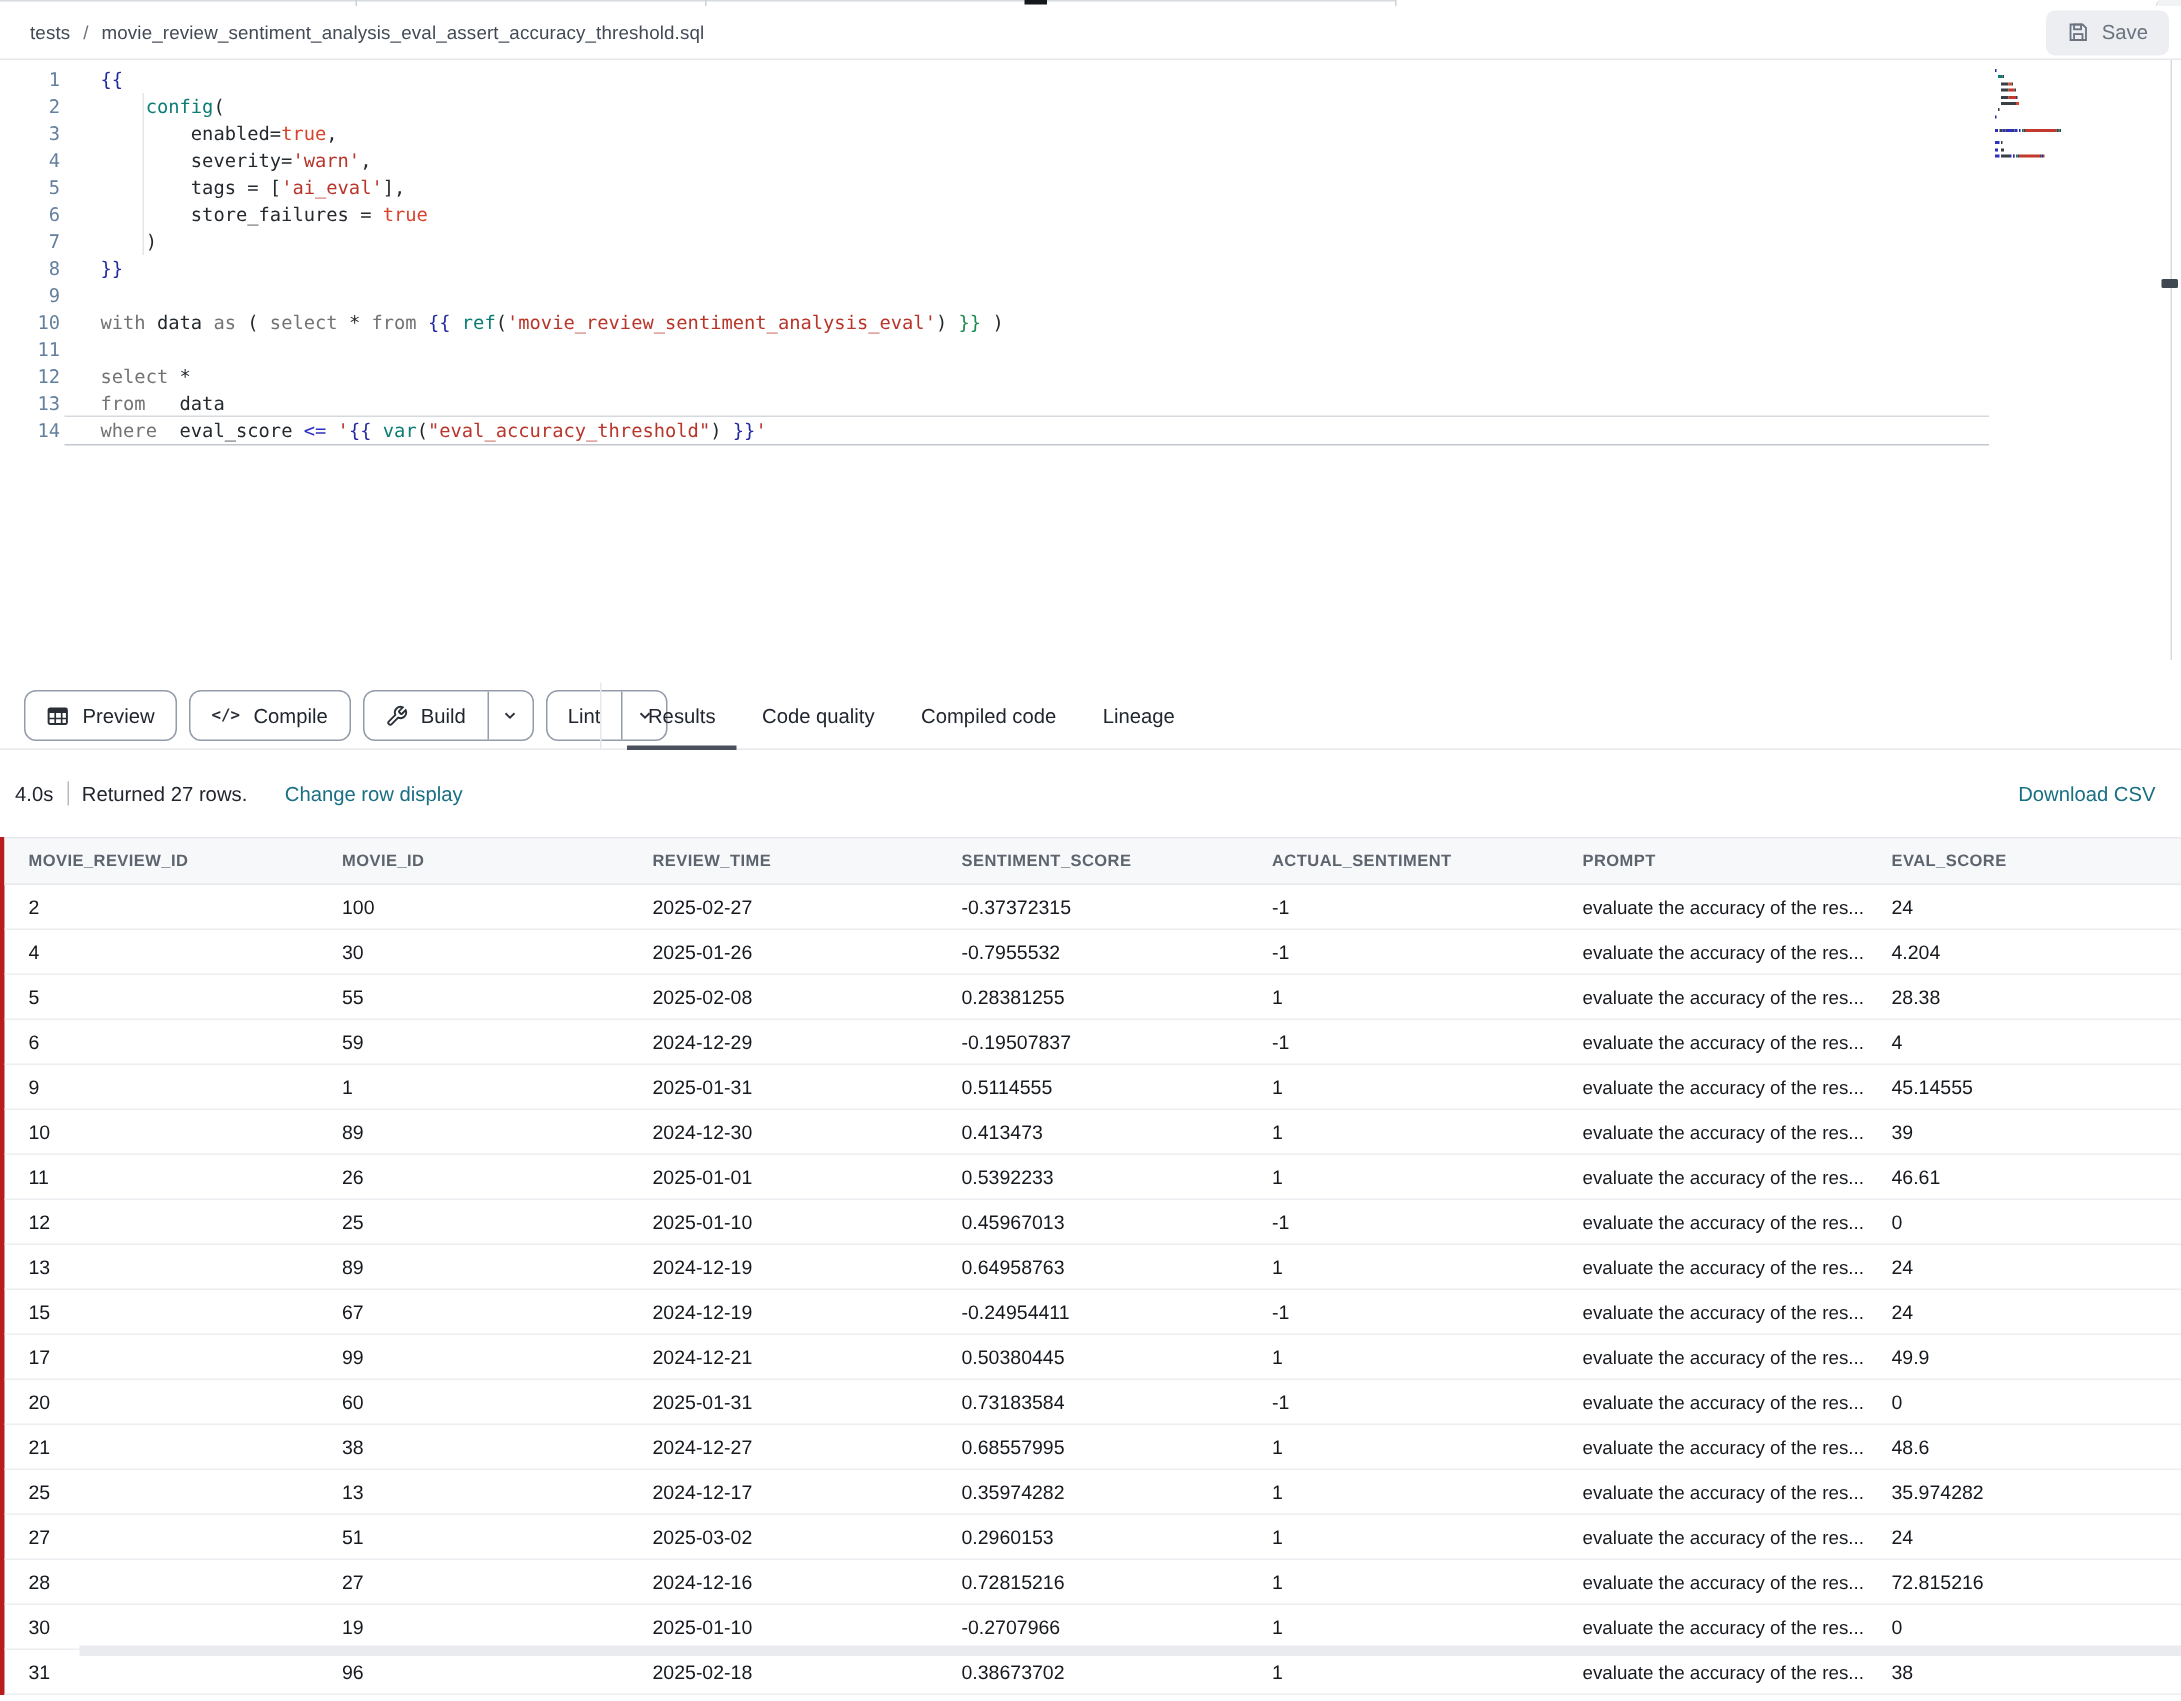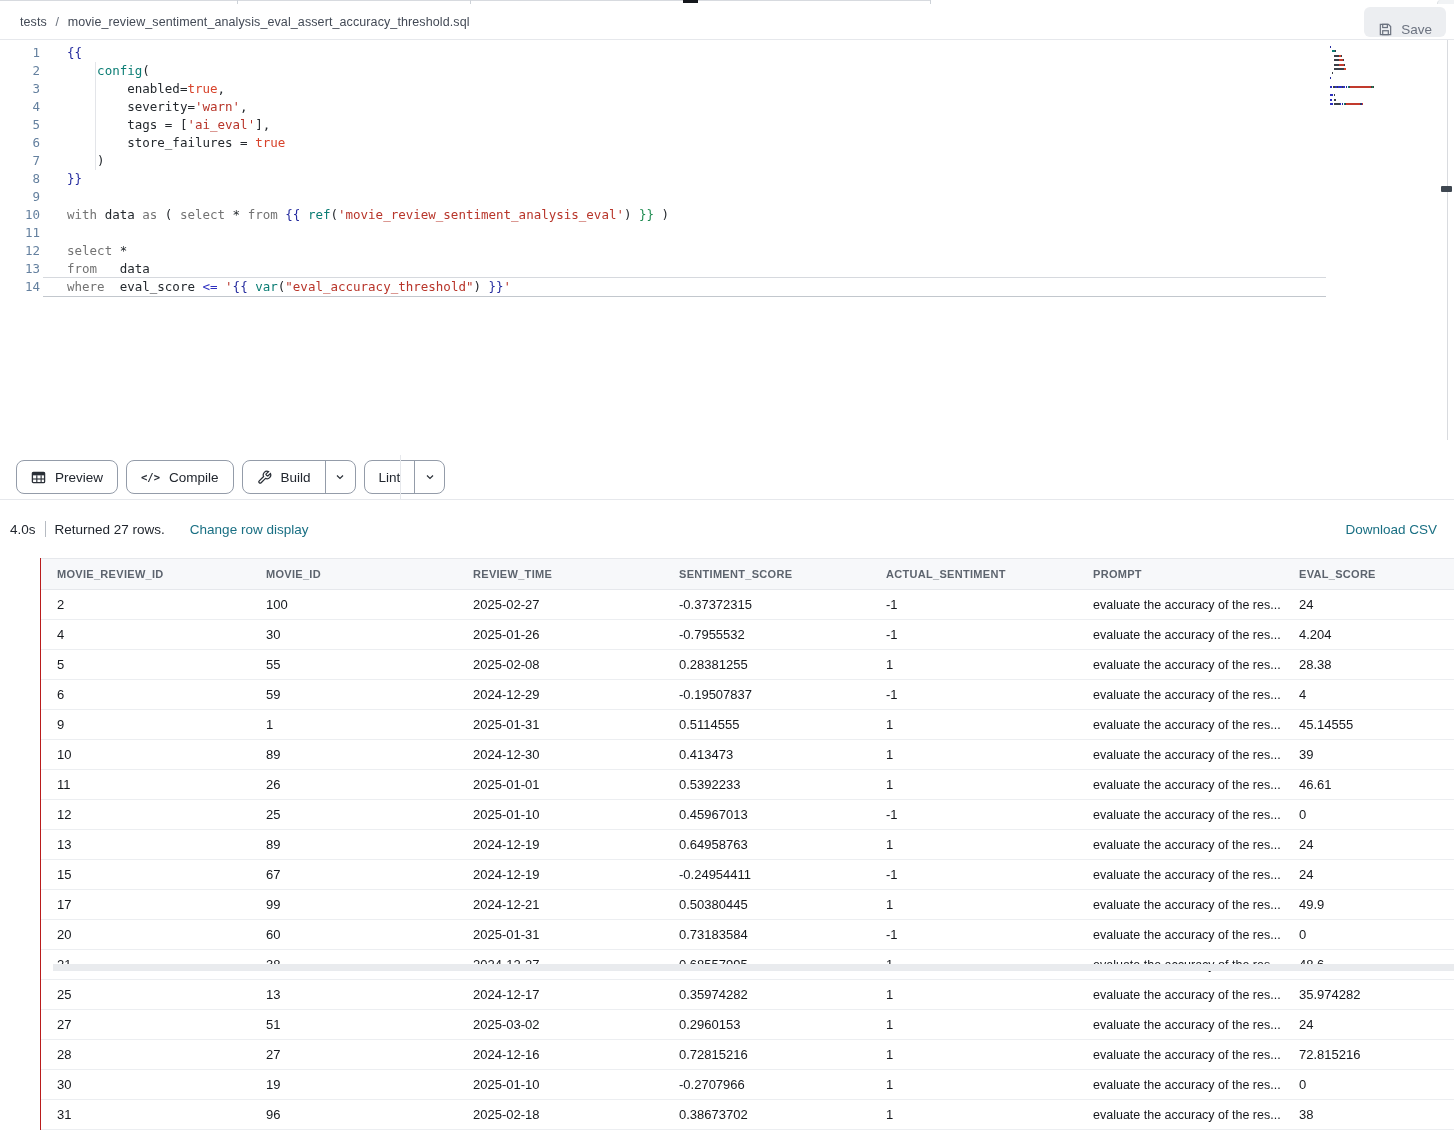--- a/index.html
+++ b/index.html
@@ -1,32 +1,32 @@
 <!DOCTYPE html>
 <html><head>
 <meta charset="utf-8">
 <style>
   * { margin:0; padding:0; box-sizing:border-box; }
   html,body { width:1454px; height:1134px; background:#fff; overflow:hidden;
     font-family:"Liberation Sans", sans-serif; color:#1c1f26; }
-  .app { position:relative; width:1454px; height:971px; background:#fff; }
+  .app { position:relative; width:1454px; height:1104px; background:#fff; }
 
   
   .tabstrip { position:relative; height:4px; background:#fff; }
   .tabstrip .hairline { position:absolute; top:0; left:0; width:930px; height:1px; background:#d7dadf; }
   .tabstrip .sep { position:absolute; top:0; width:1px; height:4px; background:#cdd2d8; }
   .tabstrip .darkseg { position:absolute; top:0; left:683px; width:15px; height:3px; background:#15181d; }
   .tabstrip .corner { position:absolute; top:0; right:0; width:17px; height:4px; background:#f1f3f5; border-top-left-radius:6px; border-left:1px solid #dcdfe3; }
 
   
   .header { height:36px; display:flex; align-items:center; justify-content:space-between;
     padding:0 8px 0 20px; border-bottom:1px solid #e6e8ec; background:#fff; }
   .breadcrumb { font-size:12.5px; color:#434a56; letter-spacing:.1px; }
   .breadcrumb .sep { margin:0 5px; color:#6b727e; }
-  .save-btn { display:flex; align-items:flex-end; gap:8px; background:#eceef1; border:none;
+  .save-btn { display:flex; align-items:center; gap:8px; background:#eceef1; border:none;
     border-radius:6px; height:30px; padding:0 14px; font-size:13.5px; color:#6c7380;
     font-family:inherit; cursor:pointer; }
 
   
   .editor { position:relative; height:415px; background:#fff;
     font-family:"DejaVu Sans Mono", monospace; font-size:12.5px; padding-top:4px; }
   .cm-line { position:relative; display:flex; height:18px; line-height:18px; white-space:pre; }
   .cm-line .gutter { display:inline-block; width:40px; text-align:right; color:#64809f; flex:none; }
   .cm-line .code { margin-left:27px; }
   .cm-line.active::before { content:""; position:absolute; left:43px; width:1283px; top:-1px; bottom:-1px;
@@ -63,21 +63,21 @@
   .tab.active::after { content:""; position:absolute; left:-14px; right:-14px; bottom:-1px; height:3px; background:#4a515c; }
 
   
   .statusrow { height:58px; display:flex; align-items:center; padding:0 10px; font-size:13.5px; color:#21262e; }
   .statusrow .vdiv { width:1px; height:16px; background:#b6bbc2; margin:0 9px; }
   .link { color:#196f83; cursor:pointer; }
   .change-link { margin-left:25px; }
   .download-link { margin-left:auto; padding-right:7px; }
 
   
-  .results { border-left:1px solid #b91c1c;margin-left:40px; }
+  .results { border-left:3px solid #b91c1c; }
   .thead, .trow { display:grid; grid-template-columns:209px 207px 206px 207px 207px 206px 1fr; align-items:center; }
   .thead { height:32px; background:#f7f8fa; border-top:1px solid #e6e8ec; border-bottom:1px solid #e6e8ec;
     font-size:11px; font-weight:bold; color:#5d646e; letter-spacing:.3px; }
   .thead > div { padding-left:16px; overflow:hidden; white-space:nowrap; }
   .trow { height:30px; border-bottom:1px solid #eceef1; font-size:13px; color:#15181d; }
   .trow > div { padding-left:16px; overflow:hidden; white-space:nowrap; }
   .prompt-cell { font-size:12.5px; display:flex; align-items:center; gap:7px; }
   .bottom-strip { position:absolute; left:53px; right:0; bottom:0; height:7px; background:#e9ebee; z-index:5; }
 </style>
 </head>
@@ -264,20 +264,26 @@
       <span class="main">
         <span>Lint</span>
       </span>
       <span class="chev-part">
         <svg width="12" height="12" viewBox="0 0 16 16" fill="none" stroke="#2a2f37" stroke-width="1.6">
           <path d="M4 6l4 4 4-4"></path>
         </svg>
       </span>
     </button>
     <span class="tb-divider"></span>
+    <div class="tabs">
+      <div class="tab active">Results</div>
+      <div class="tab">Code quality</div>
+      <div class="tab">Compiled code</div>
+      <div class="tab">Lineage</div>
+    </div>
   </div>
 
   <div class="statusrow">
     <span>4.0s</span>
     <span class="vdiv"></span>
     <span>Returned 27 rows.</span>
     <span class="link change-link">Change row display</span>
     <span class="link download-link">Download CSV</span>
   </div>
 

